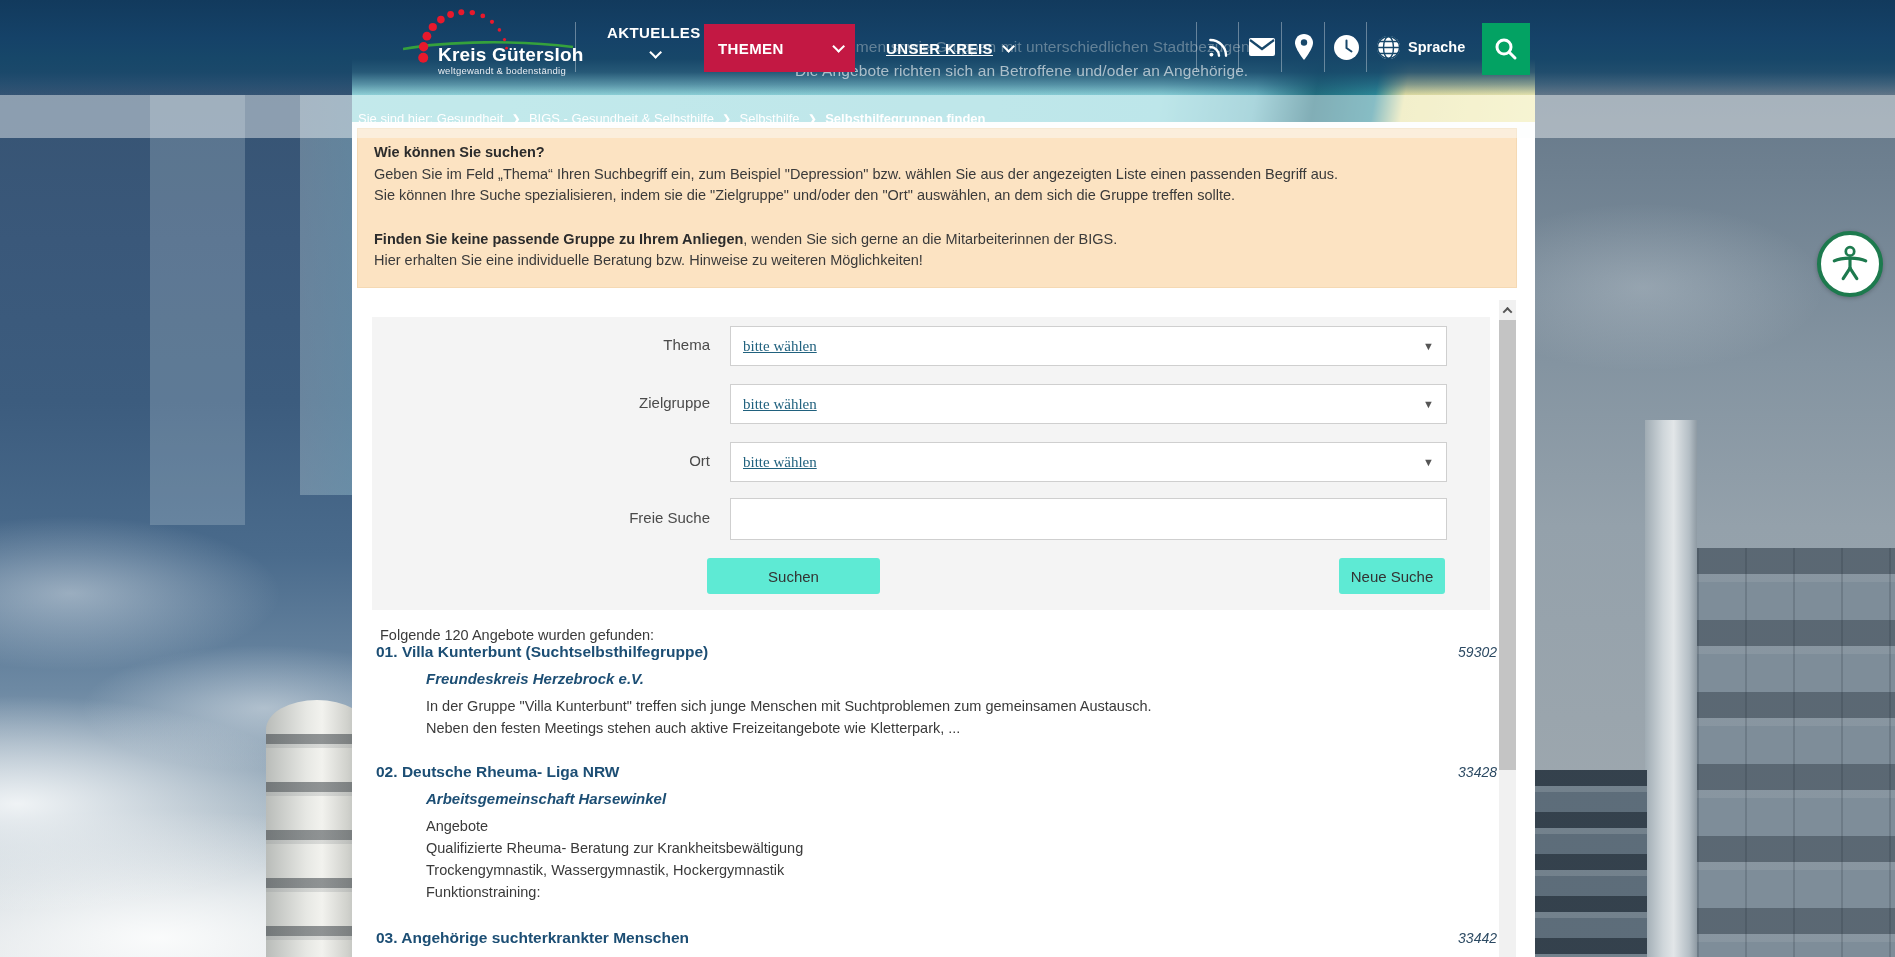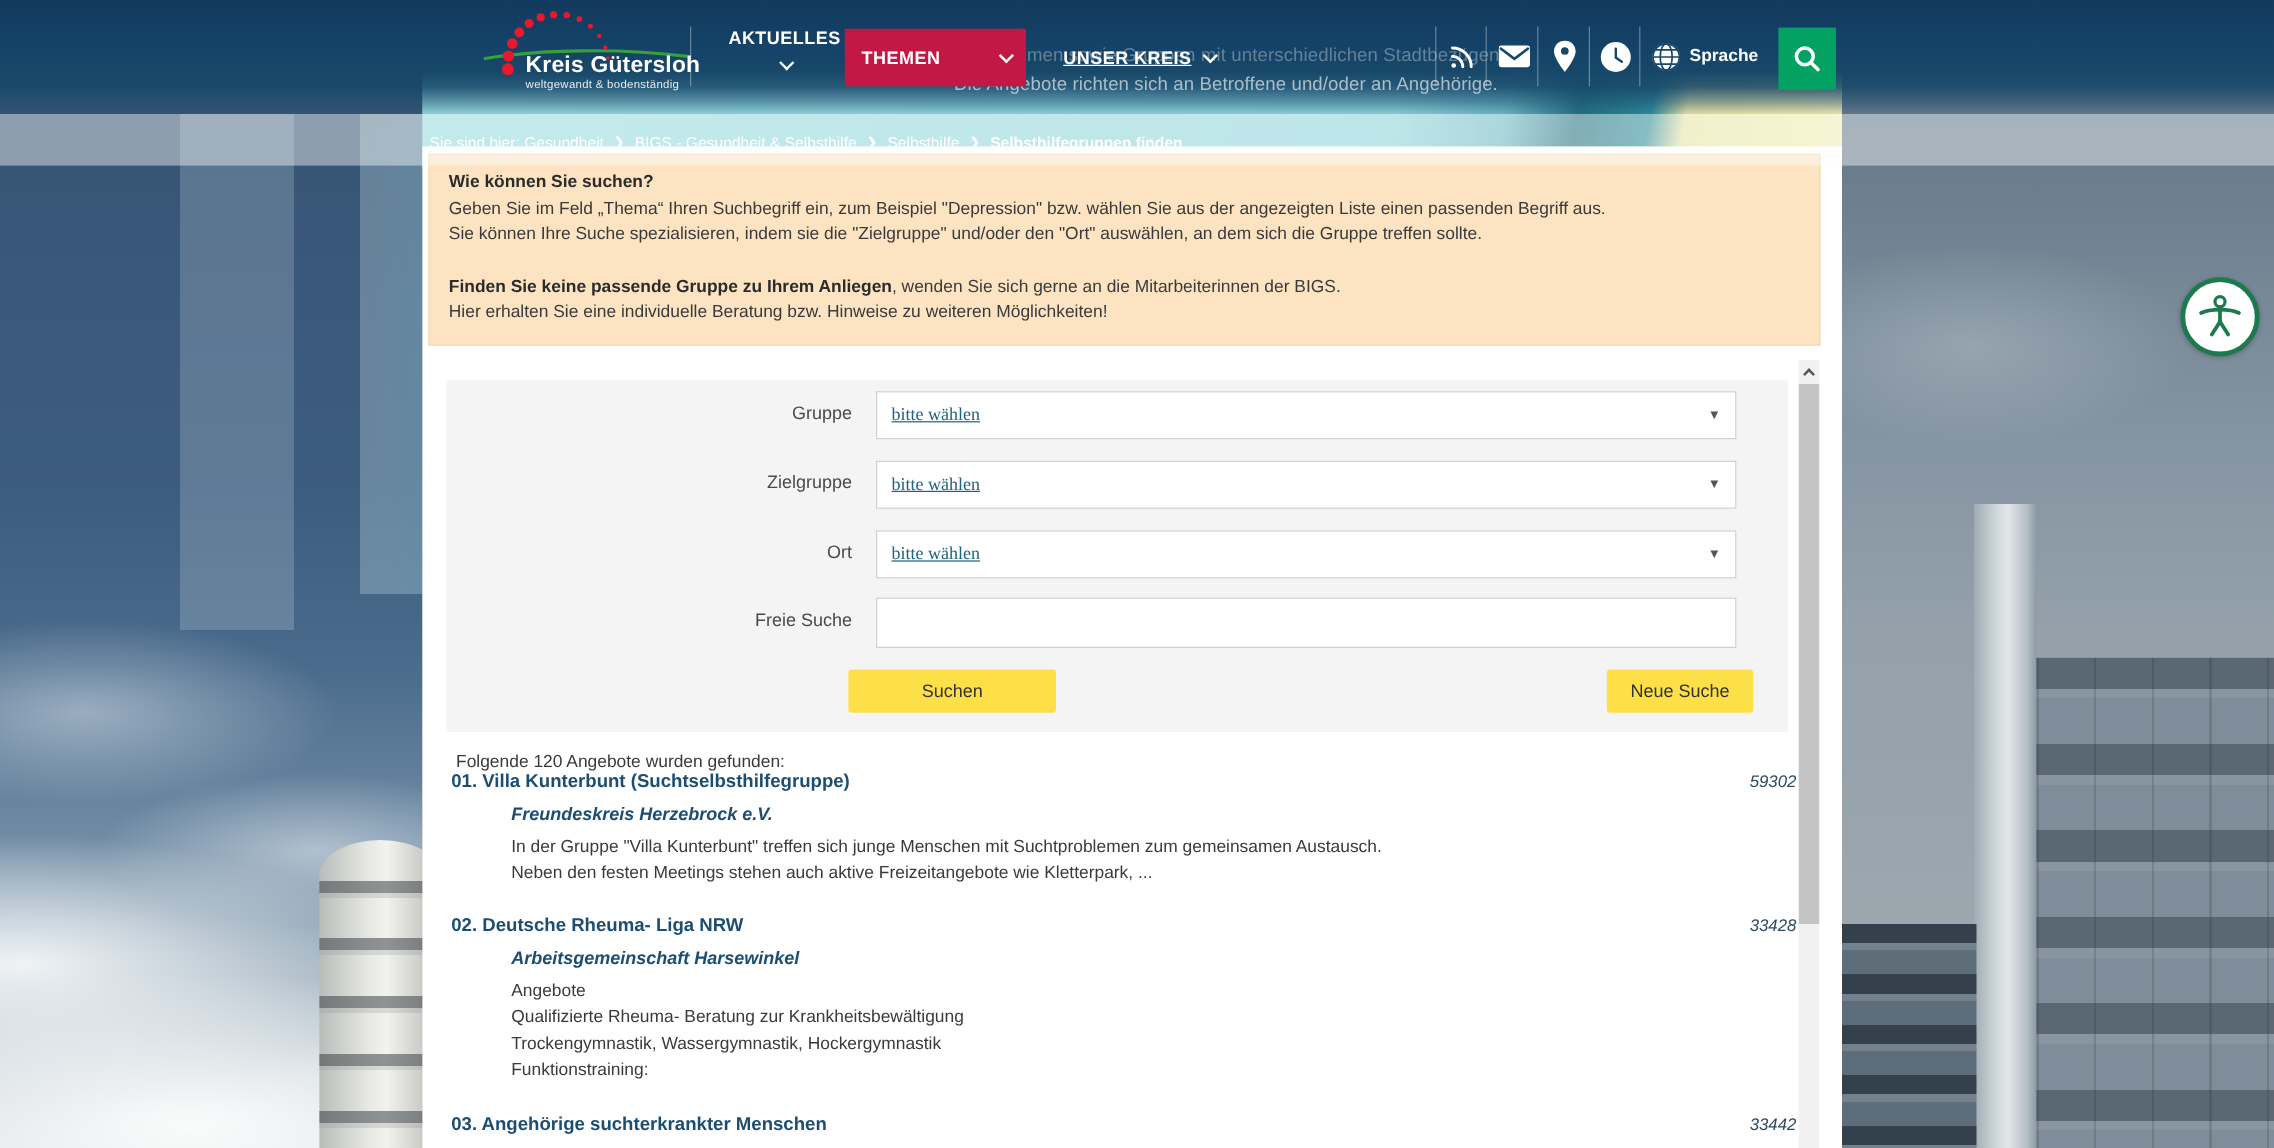--- a/index.html
+++ b/index.html
@@ -84,21 +84,21 @@
   .infobox b{font-weight:700;color:#2b2b2b;}
 
   .panel{position:absolute;left:20px;top:195px;width:1118px;height:293px;background:#f4f4f4;}
   .frm-label{position:absolute;left:0;width:338px;text-align:right;color:#4a4a4a;font-size:15px;}
   .frm-field{position:absolute;left:358px;width:717px;background:#fff;border:1px solid #cfcfcf;
     display:flex;align-items:center;padding:0 12px;cursor:pointer;}
   .frm-field .val{color:#20617e;text-decoration:underline;font-size:15px;font-family:Liberation Serif, serif;}
   .frm-field .arrow{margin-left:auto;color:#555;font-size:11px;}
   .frm-input{position:absolute;left:358px;width:717px;height:42px;background:#fff;border:1px solid #cfcfcf;
     font-size:15px;padding:0 12px;color:#333;font-family:"Liberation Sans",sans-serif;}
-  .btn{position:absolute;height:36px;background:#fde047;border:none;border-radius:3px;
+  .btn{position:absolute;height:36px;background:#5eead4;border:none;border-radius:3px;
     font-size:15px;color:#333;font-family:"Liberation Sans",sans-serif;cursor:pointer;}
 
   .results{position:absolute;left:24px;right:38px;top:505px;}
   .summary{margin-left:4px;color:#3a3a3a;font-size:14.5px;}
   .result-item .ri-head{display:flex;align-items:baseline;}
   .ri-title{color:#1c4e74;font-size:15.5px;font-weight:700;cursor:pointer;}
   .ri-id{margin-left:auto;color:#2c4a63;font-size:14px;font-style:italic;}
   .ri-org{margin:9px 0 0 50px;color:#1c4e74;font-size:15px;font-weight:700;font-style:italic;}
   .ri-desc{margin:8px 0 0 50px;color:#3a3a3a;font-size:14.5px;line-height:22px;}
   .it1{margin-top:0;} .it2{margin-top:24px;} .it3{margin-top:26px;}
@@ -243,21 +243,21 @@
     <div class="ib-title">Wie können Sie suchen?</div>
     <div>Geben Sie im Feld „Thema“ Ihren Suchbegriff ein, zum Beispiel "Depression" bzw. wählen Sie aus der angezeigten Liste einen passenden Begriff aus.</div>
     <div>Sie können Ihre Suche spezialisieren, indem sie die "Zielgruppe" und/oder den "Ort" auswählen, an dem sich die Gruppe treffen sollte.</div>
     <div class="ib-gap">
       <b>Finden Sie keine passende Gruppe zu Ihrem Anliegen</b><span>, wenden Sie sich gerne an die Mitarbeiterinnen der BIGS.</span>
     </div>
     <div>Hier erhalten Sie eine individuelle Beratung bzw. Hinweise zu weiteren Möglichkeiten!</div>
   </div>
 
   <div class="panel">
-    <div class="frm-label" style="top:19px;">Gruppe</div>
+    <div class="frm-label" style="top:19px;">Thema</div>
     <div class="frm-field" style="top:9px;height:40px;">
       <span class="val">bitte wählen</span>
       <span class="arrow">▼</span>
     </div>
 
     <div class="frm-label" style="top:77px;">Zielgruppe</div>
     <div class="frm-field" style="top:67px;height:40px;">
       <span class="val">bitte wählen</span>
       <span class="arrow">▼</span>
     </div>
@@ -265,21 +265,21 @@
     <div class="frm-label" style="top:135px;">Ort</div>
     <div class="frm-field" style="top:125px;height:40px;">
       <span class="val">bitte wählen</span>
       <span class="arrow">▼</span>
     </div>
 
     <div class="frm-label" style="top:192px;">Freie Suche</div>
     <input class="frm-input" style="top: 181px;" type="text" value="">
 
     <button class="btn" style="left:335px;top:241px;width:173px;">Suchen</button>
-    <button class="btn" style="left:967px;top:241px;width:122px;">Neue Suche</button>
+    <button class="btn" style="left:967px;top:241px;width:106px;">Neue Suche</button>
   </div>
 
   <div class="results">
     <div class="summary">Folgende 120 Angebote wurden gefunden:</div>
 
     <div class="result-item it1">
       <div class="ri-head">
         <span class="ri-title">
           <span>01.</span>
           <span>Villa Kunterbunt (Suchtselbsthilfegruppe)</span>

